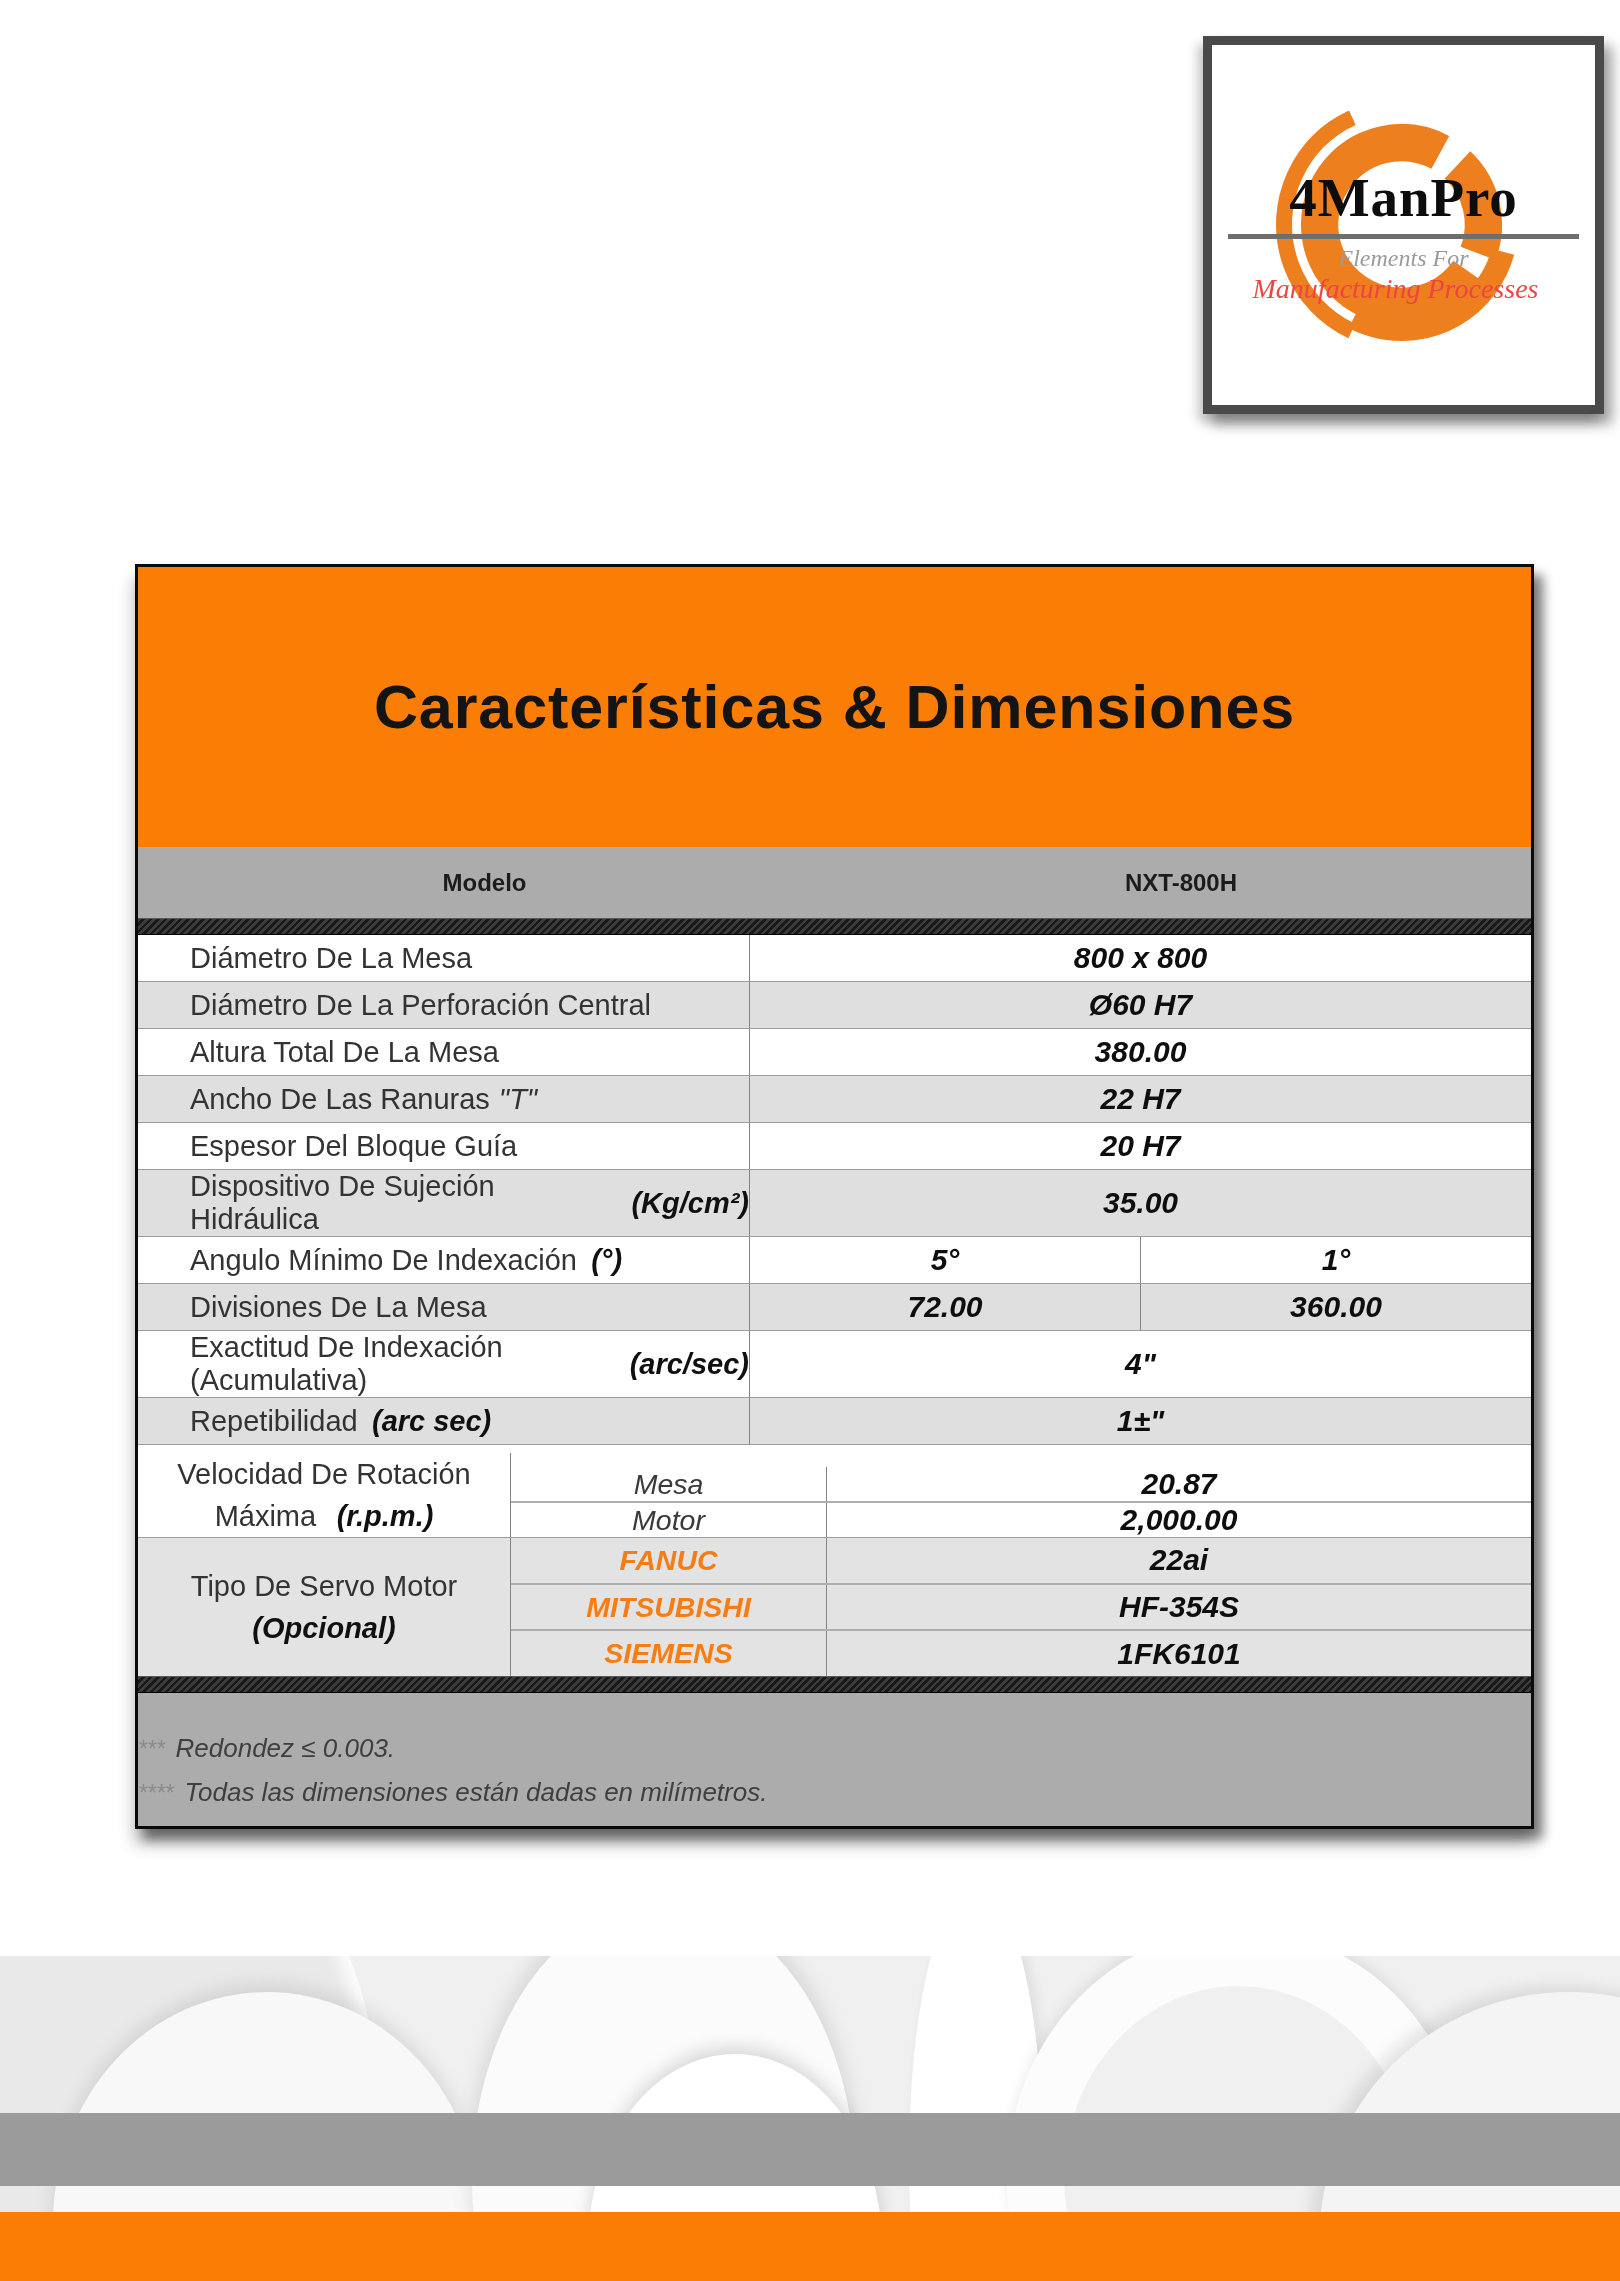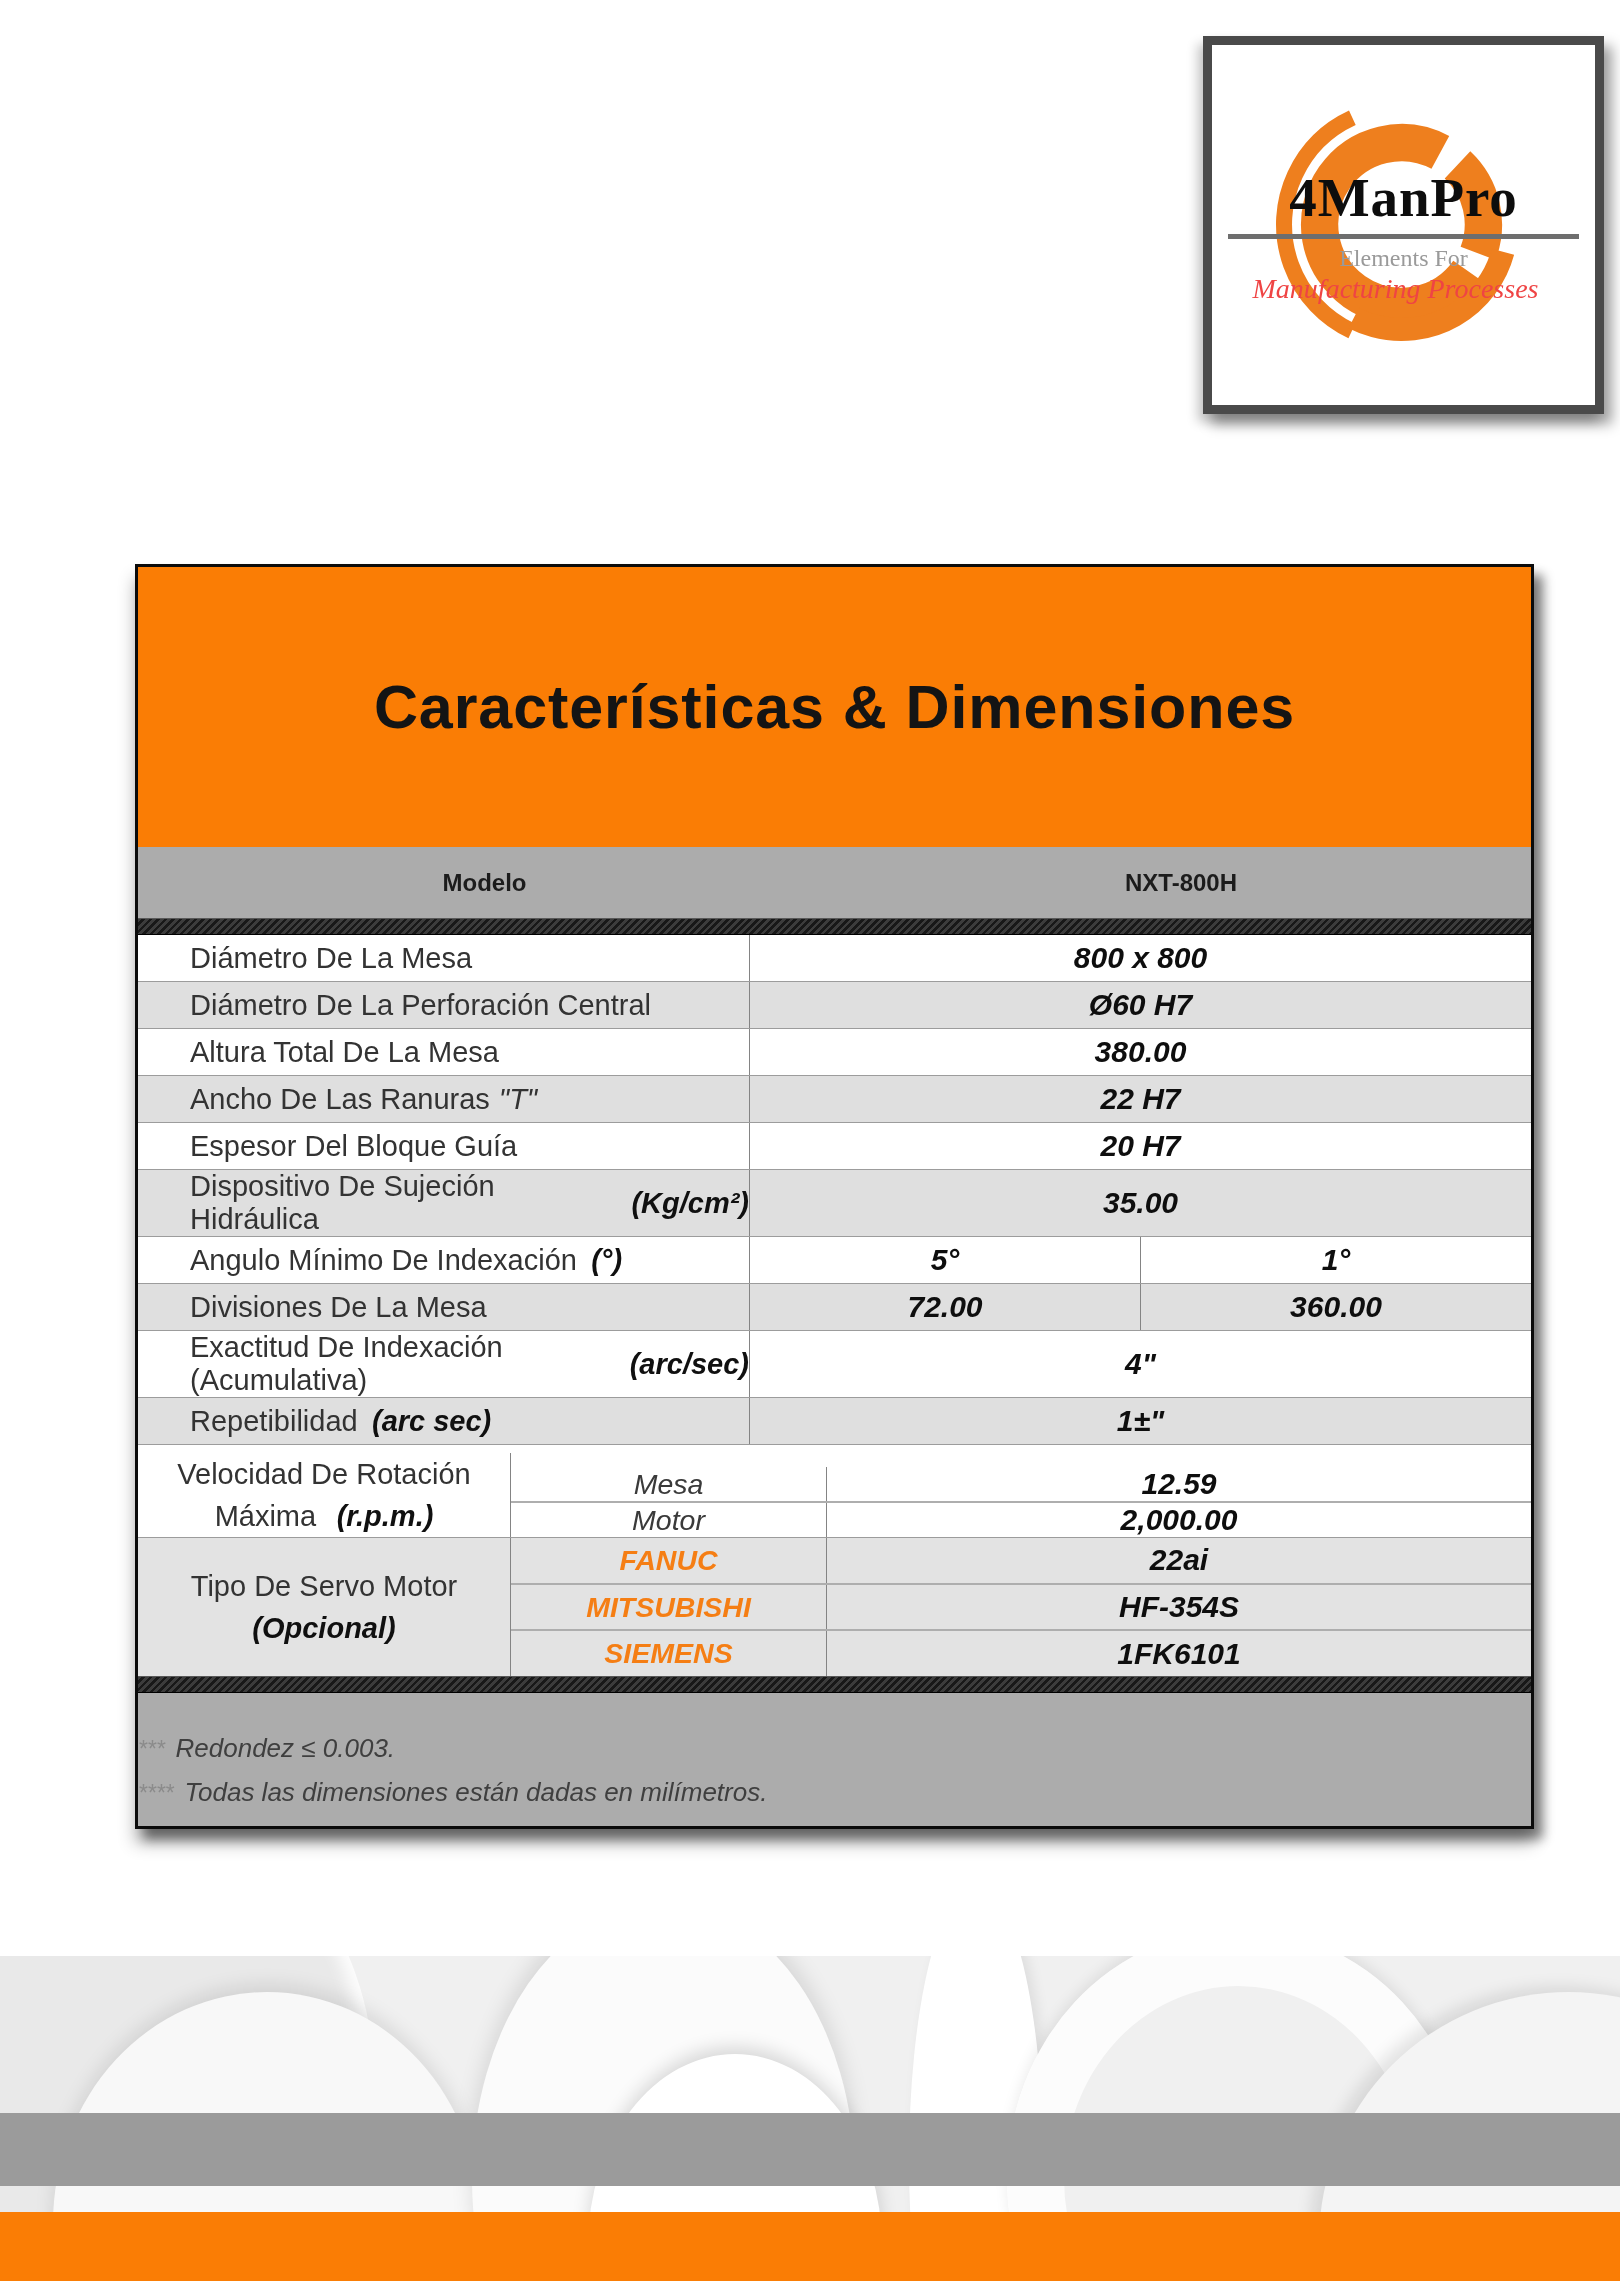--- a/index.html
+++ b/index.html
@@ -15,21 +15,21 @@
   }
   .logo-swirl{position:absolute;left:56px;top:46px;width:267px;height:267px;}
   .logo-brand{
     position:absolute;left:0;right:0;top:121px;text-align:center;
     font-family:"Liberation Serif",serif;font-weight:bold;font-size:55px;color:#0d0d0d;
     letter-spacing:0.9px;
   }
   .logo-rule{position:absolute;left:16px;right:16px;top:189px;height:4.5px;background:#6e6e6e;}
   .logo-tag1{
     position:absolute;left:0;right:0;top:200px;text-align:center;
-    font-family:"Liberation Serif",serif;font-size:24px;color:#9a9a9a;
+    font-family:"Liberation Serif",serif;font-style:italic;font-size:24px;color:#9a9a9a;
   }
   .logo-tag2{
     position:absolute;left:0;right:16px;top:228px;text-align:center;
     font-family:"Liberation Serif",serif;font-style:italic;font-size:28px;color:#ef4444;
   }
   
   .card{
     position:absolute;left:135px;top:564px;width:1399px;height:1265px;
     border:3.6px solid #0b0b0b;box-sizing:border-box;background:#ffffff;
     box-shadow:9px 10.7px 10.7px rgba(0,0,0,.45),0 14.3px 16px rgba(0,0,0,.30);
@@ -234,21 +234,21 @@
       <div class="g-label">
         <div class="line1">Velocidad De Rotación</div>
         <div class="line2">
           <span>Máxima</span>
           <span class="suffix">(r.p.m.)</span>
         </div>
       </div>
       <div class="g-items">
         <div class="g-item">
           <div class="g-sub">Mesa</div>
-          <div class="g-val">12.59</div>
+          <div class="g-val">20.87</div>
         </div>
         <div class="g-item">
           <div class="g-sub">Motor</div>
           <div class="g-val">2,000.00</div>
         </div>
       </div>
     </div>
 
     <div class="group servo">
       <div class="g-label">

